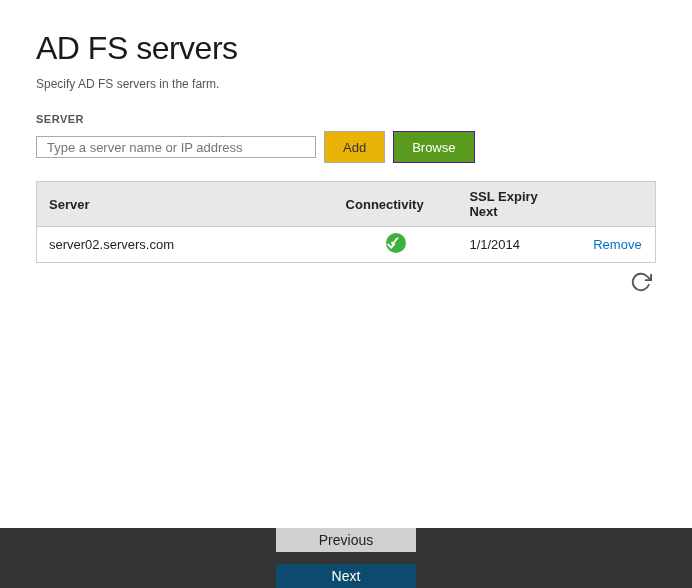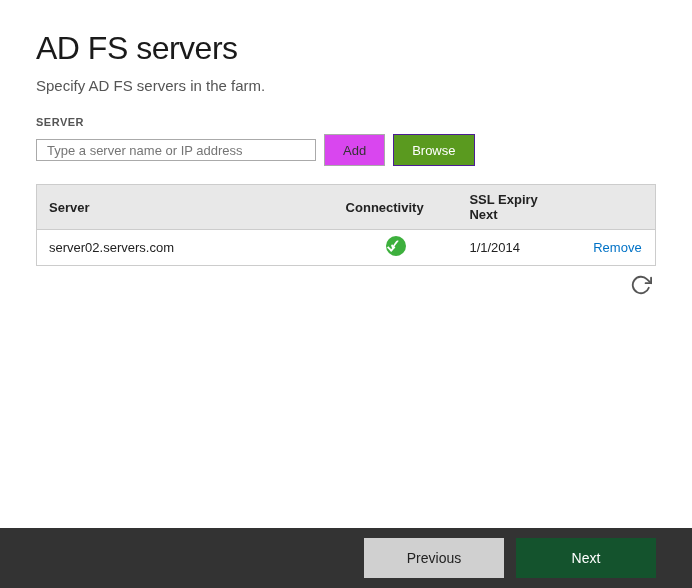--- a/index.html
+++ b/index.html
@@ -27,21 +27,21 @@
 
     .page-title {
       font-size: 32px;
       font-weight: 200;
       color: #1a1a1a;
       margin-bottom: 10px;
       letter-spacing: -0.5px;
     }
 
     .subtitle {
-      font-size: 15px;
+      font-size: 12px;
       color: #555;
       margin-bottom: 22px;
     }
 
     .field-label {
       font-size: 11px;
       color: #555;
       font-weight: 600;
       letter-spacing: 0.5px;
       text-transform: uppercase;
@@ -62,21 +62,21 @@
       padding: 0 10px;
       font-size: 13px;
       color: #999;
       outline: none;
       font-family: 'Segoe UI', Arial, sans-serif;
     }
 
     .btn-add {
       height: 32px;
       padding: 0 18px;
-      background: #d946ef;
+      background: #eab308;
       border: 1px solid #aaa;
       font-size: 13px;
       color: #333;
       cursor: pointer;
       font-family: 'Segoe UI', Arial, sans-serif;
     }
 
     .btn-browse {
       height: 32px;
       padding: 0 18px;
@@ -184,38 +184,39 @@
     }
 
     .footer-bar {
       height: 60px;
       background: #333;
       display: flex;
       align-items: center;
       justify-content: flex-end;
       padding: 0 36px;
       gap: 12px;
+      flex-direction: column;
     }
 
     .btn-previous {
       height: 40px;
       padding: 0 30px;
       background: #d0d0d0;
       border: none;
       font-size: 14px;
       color: #222;
       cursor: pointer;
       font-family: 'Segoe UI', Arial, sans-serif;
       min-width: 140px;
     }
 
     .btn-next {
       height: 40px;
       padding: 0 30px;
-      background: #14532d;
+      background: #0c4a6e;
       border: none;
       font-size: 14px;
       color: #fff;
       cursor: pointer;
       font-family: 'Segoe UI', Arial, sans-serif;
       font-weight: 500;
       min-width: 140px;
     }
 
     .col-server { width: 48%; }

